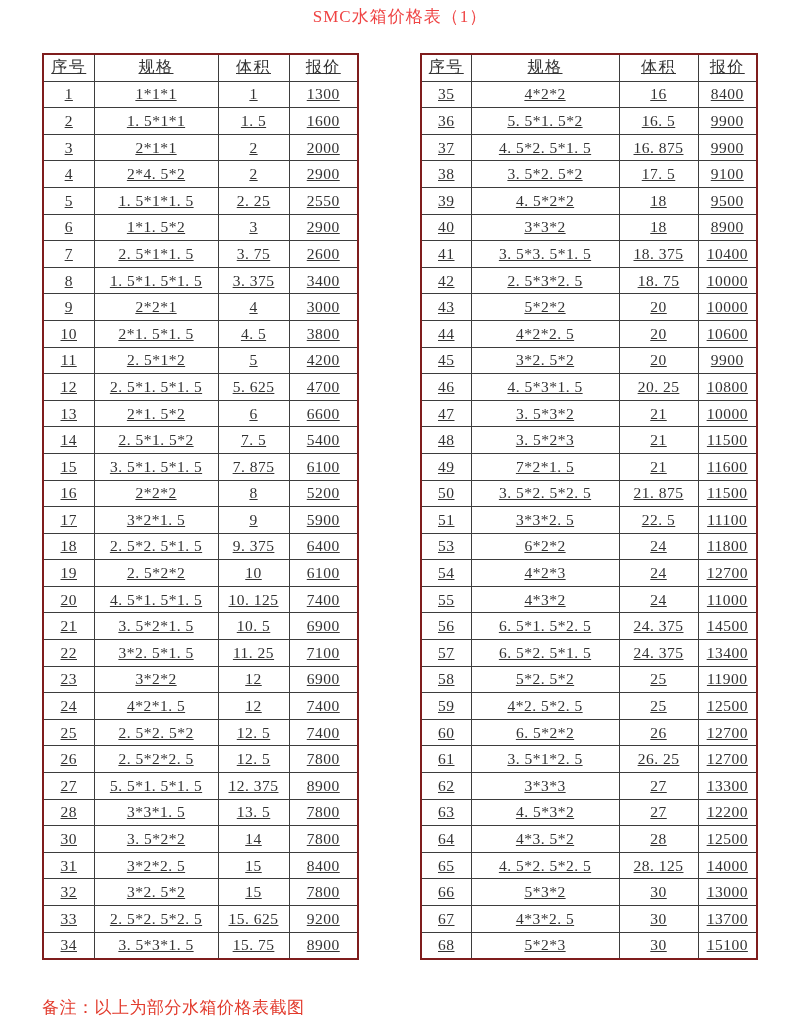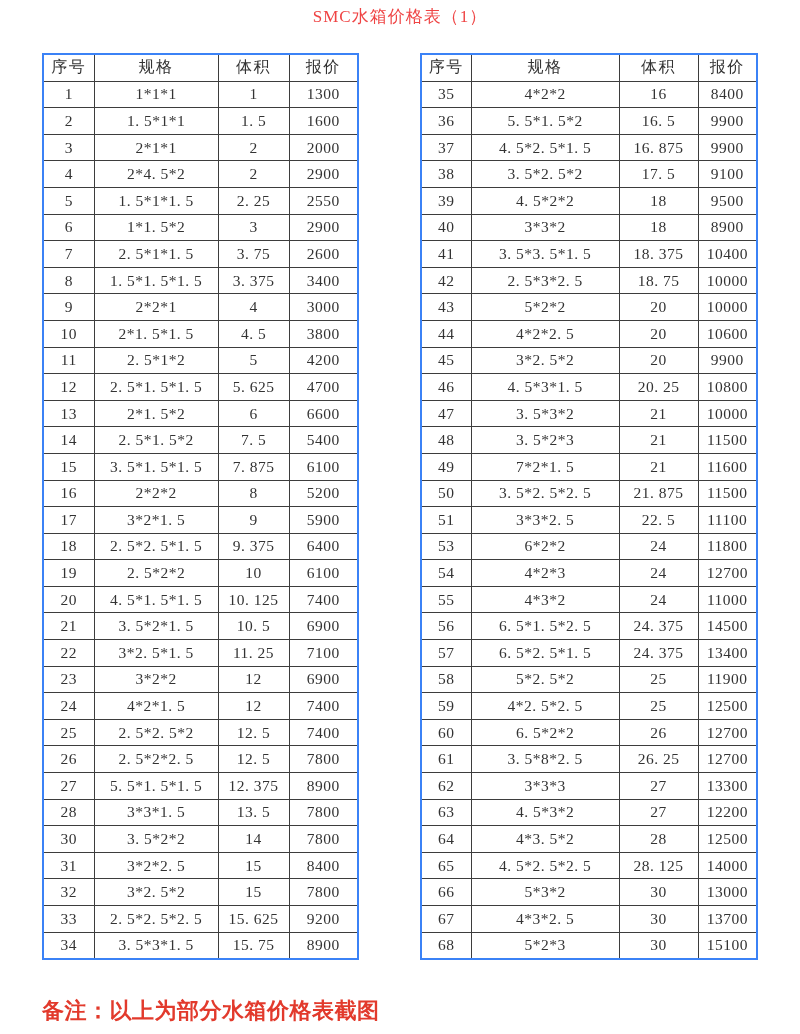--- a/index.html
+++ b/index.html
@@ -23,21 +23,22 @@
     letter-spacing: 1px;
     white-space: nowrap;
   }
   .tbl { position: absolute; top: 53px; }
   .tbl-left  { left: 42px;  width: 317px; }
   .tbl-right { left: 420px; width: 338px; }
   table {
     border-collapse: collapse;
     width: 100%;
     table-layout: fixed;
-    border: 2px solid #3b82f6;
+    border: 2px solid #7f1d1d;
+    text-decoration: underline;
   }
   th, td {
     border: 1px solid #3d3d3d;
     text-align: center;
     vertical-align: middle;
     padding: 0;
     height: 25.6px;
     font-size: 15.5px;
     font-weight: normal;
     color: #333333;
@@ -46,22 +47,22 @@
     overflow: hidden;
   }
   th {
     font-size: 16px;
     letter-spacing: 1.5px;
   }
   .note {
     position: absolute;
     left: 42px; top: 996px;
     font-family: "Liberation Sans", "DejaVu Sans", sans-serif;
-    font-weight: bold;
-    font-size: 22px;
+    font-weight: normal;
+    font-size: 17px;
     letter-spacing: 0.5px;
     white-space: nowrap;
   }
 </style>
 </head>
 <body>
 
 <div class="page">
 
   <div class="title">SMC水箱价格表（1）</div>
@@ -447,21 +448,21 @@
             <td>12500</td>
           </tr>
           <tr>
             <td>60</td>
             <td>6. 5*2*2</td>
             <td>26</td>
             <td>12700</td>
           </tr>
           <tr>
             <td>61</td>
-            <td>3. 5*8*2. 5</td>
+            <td>3. 5*1*2. 5</td>
             <td>26. 25</td>
             <td>12700</td>
           </tr>
           <tr>
             <td>62</td>
             <td>3*3*3</td>
             <td>27</td>
             <td>13300</td>
           </tr>
           <tr>

